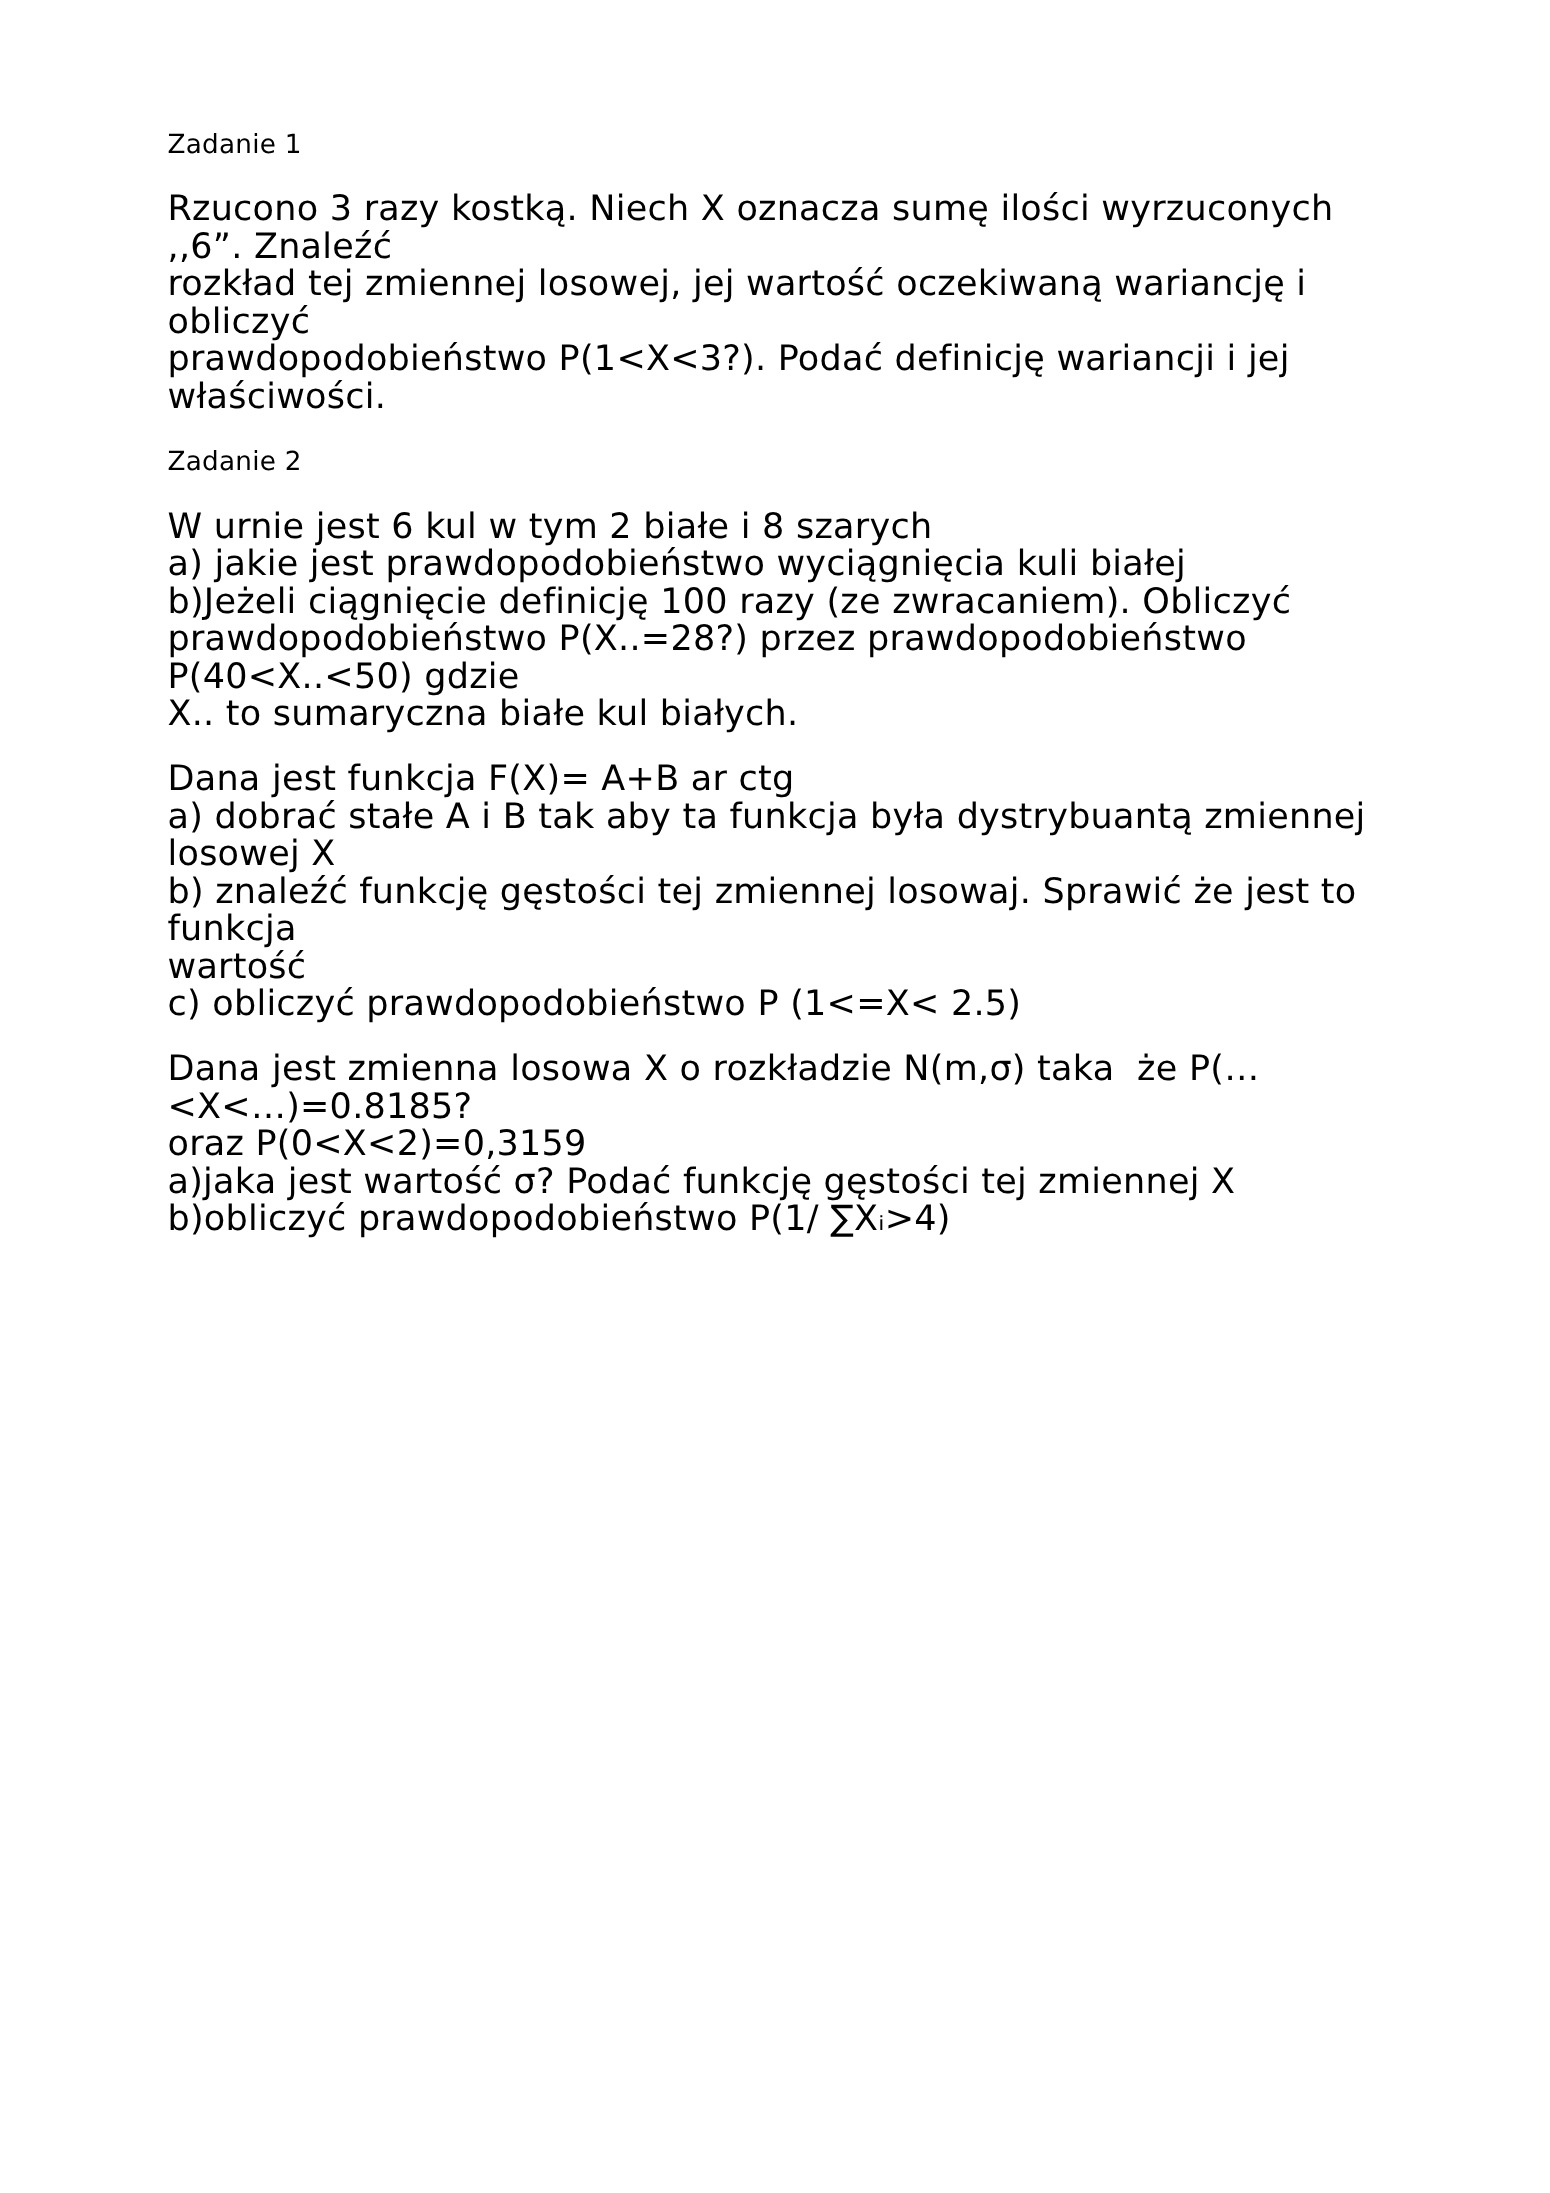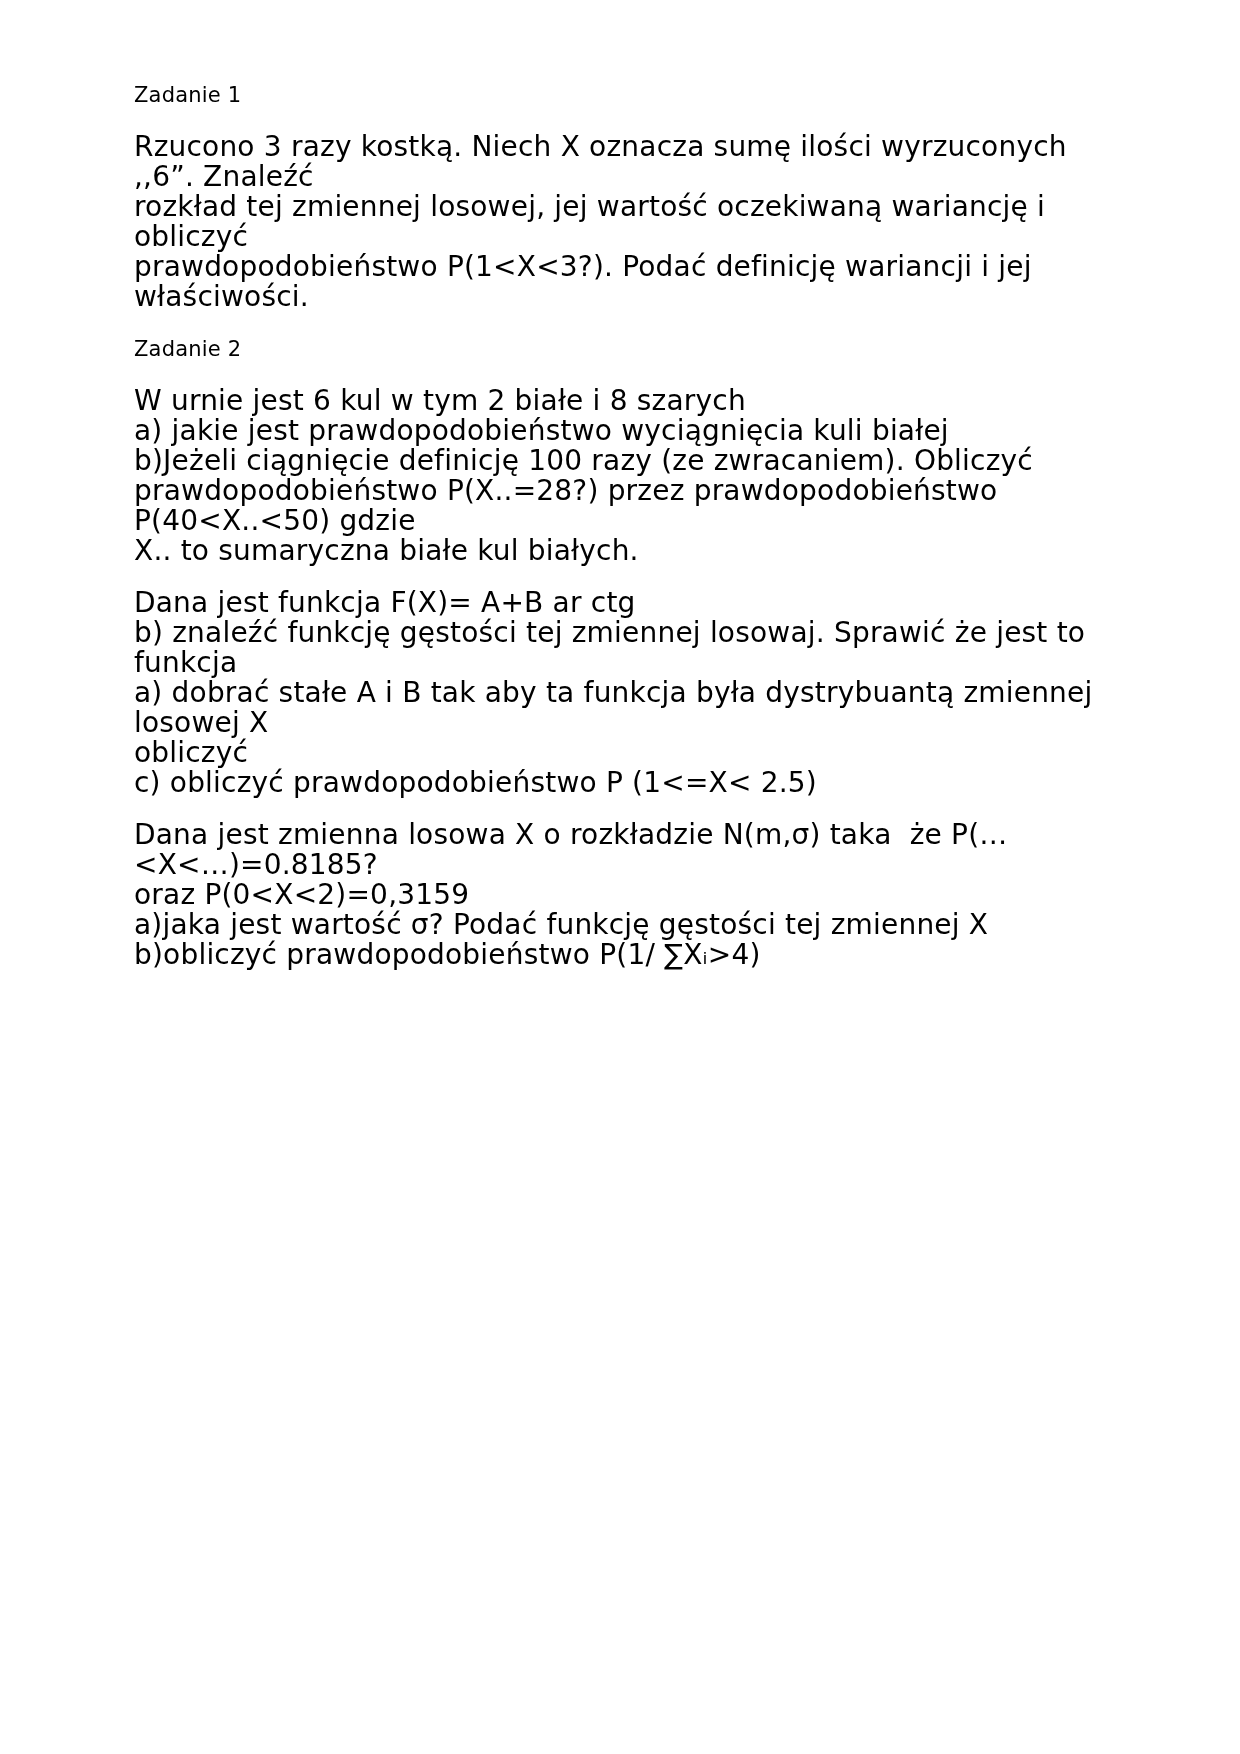--- a/index.html
+++ b/index.html
@@ -14,21 +14,21 @@
     overflow: hidden;
     font-family: "DejaVu Sans", "Liberation Sans", sans-serif;
     color: #000000;
     -webkit-font-smoothing: antialiased;
   }
   .page {
     box-sizing: border-box;
     width: 1240px;
     height: 1754px;
     background: #ffffff;
-    padding: 80px 130px 0 134px;
+    padding: 100px 130px 0 134px;
   }
   .task {
     margin: 0;
     padding: 0;
   }
   .heading {
     font-size: 21px;
     line-height: 30px;
     letter-spacing: 0.2px;
     margin: 0 0 22px 0;
@@ -65,23 +65,23 @@
       <div class="line">a) jakie jest prawdopodobieństwo wyciągnięcia kuli białej</div>
       <div class="line">b)Jeżeli ciągnięcie definicję 100 razy (ze zwracaniem). Obliczyć</div>
       <div class="line">prawdopodobieństwo P(X..=28?) przez prawdopodobieństwo P(40&lt;X..&lt;50) gdzie</div>
       <div class="line">X.. to sumaryczna białe kul białych.</div>
     </div>
   </section>
 
   <section class="task">
     <div class="para">
       <div class="line">Dana jest funkcja F(X)= A+B ar ctg</div>
+      <div class="line">a) dobrać stałe A i B tak aby ta funkcja była dystrybuantą zmiennej losowej X</div>
       <div class="line">b) znaleźć funkcję gęstości tej zmiennej losowaj. Sprawić że jest to funkcja</div>
-      <div class="line">a) dobrać stałe A i B tak aby ta funkcja była dystrybuantą zmiennej losowej X</div>
-      <div class="line">obliczyć</div>
+      <div class="line">wartość</div>
       <div class="line">c) obliczyć prawdopodobieństwo P (1&lt;=X&lt; 2.5)</div>
     </div>
   </section>
 
   <section class="task">
     <div class="para">
       <div class="line">Dana jest zmienna losowa X o rozkładzie N(m,σ) taka  że P(…&lt;X&lt;…)=0.8185?</div>
       <div class="line">oraz P(0&lt;X&lt;2)=0,3159</div>
       <div class="line">a)jaka jest wartość σ? Podać funkcję gęstości tej zmiennej X</div>
       <div class="line">b)obliczyć prawdopodobieństwo P(1/ ∑Xᵢ&gt;4)</div>

